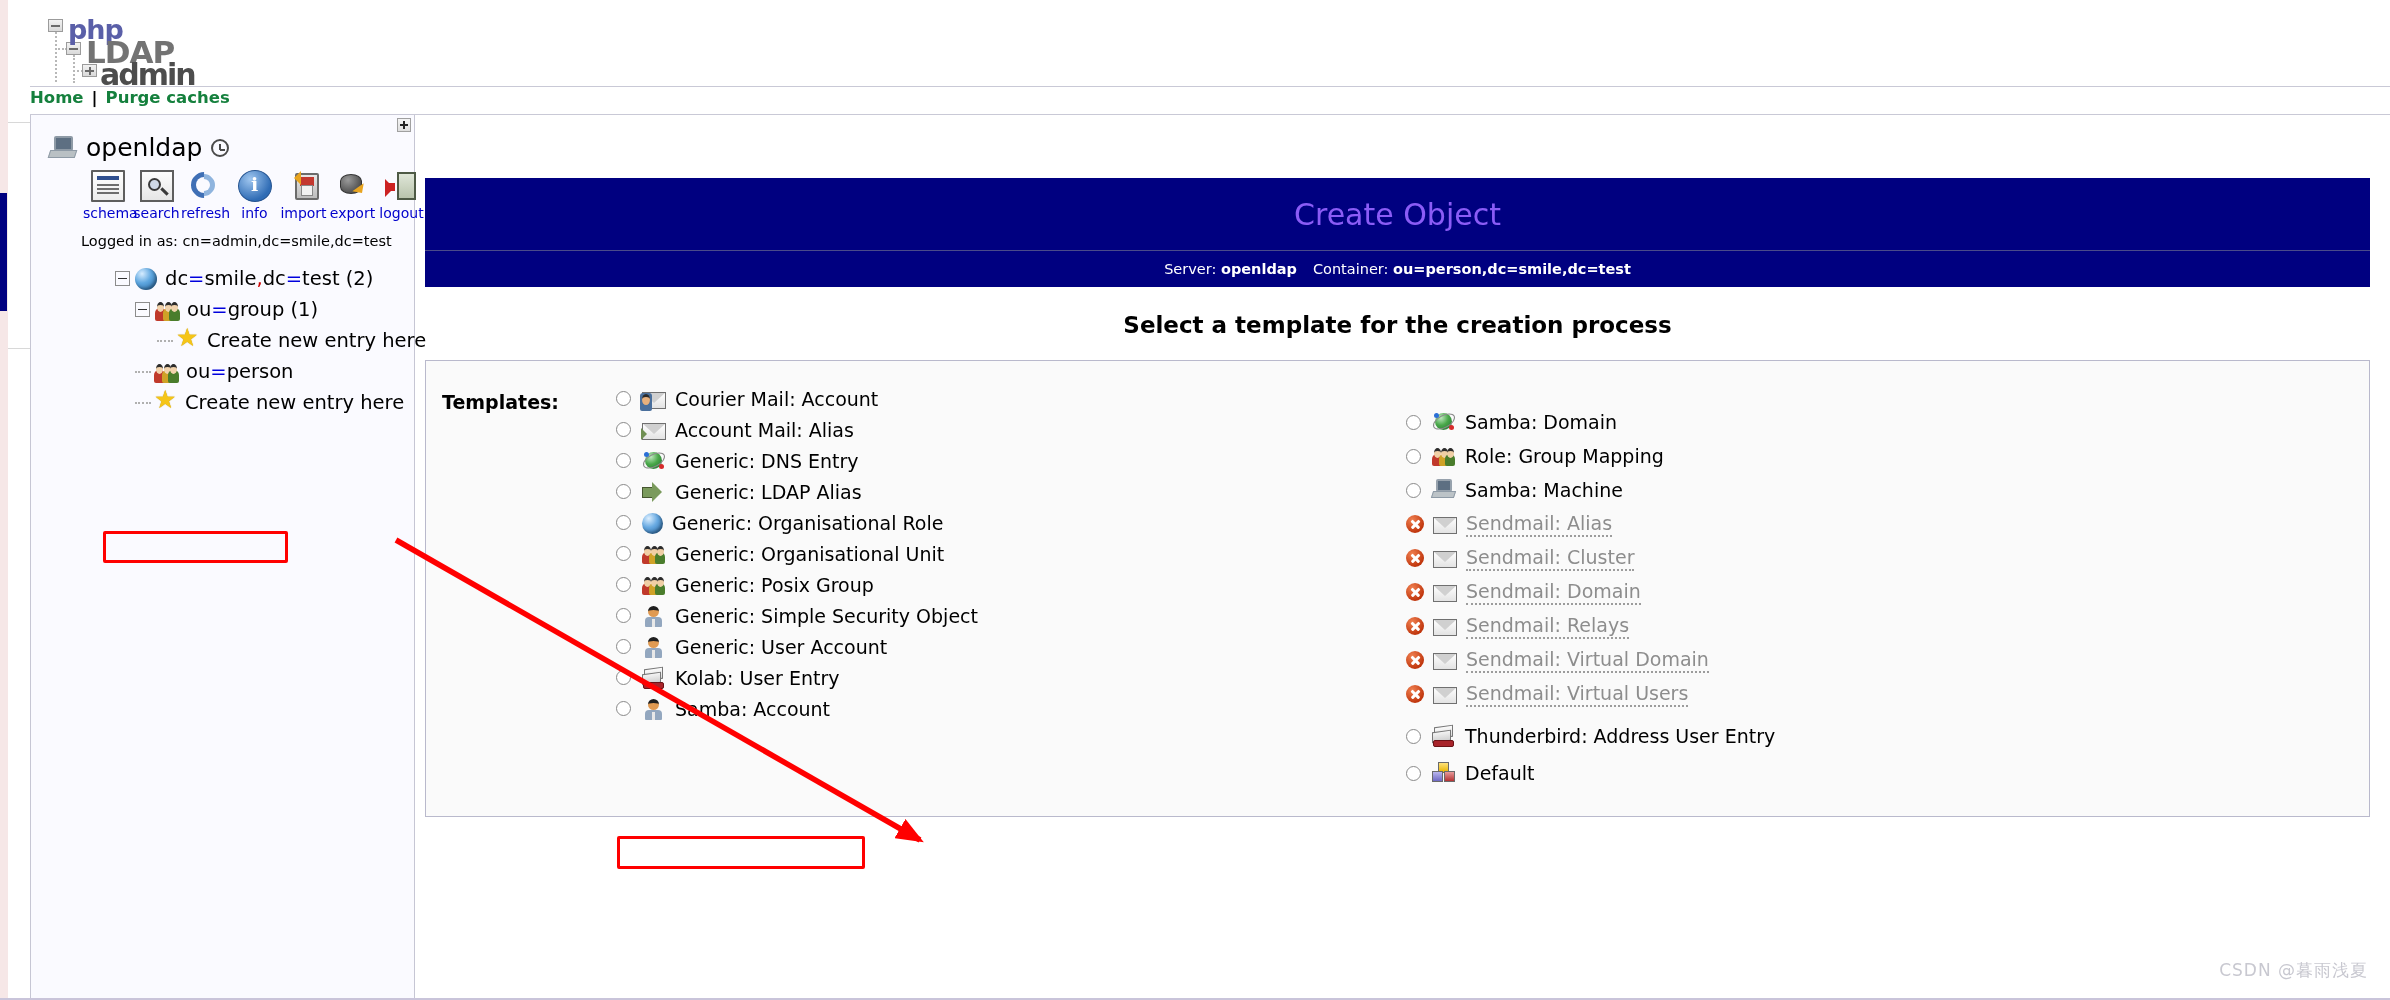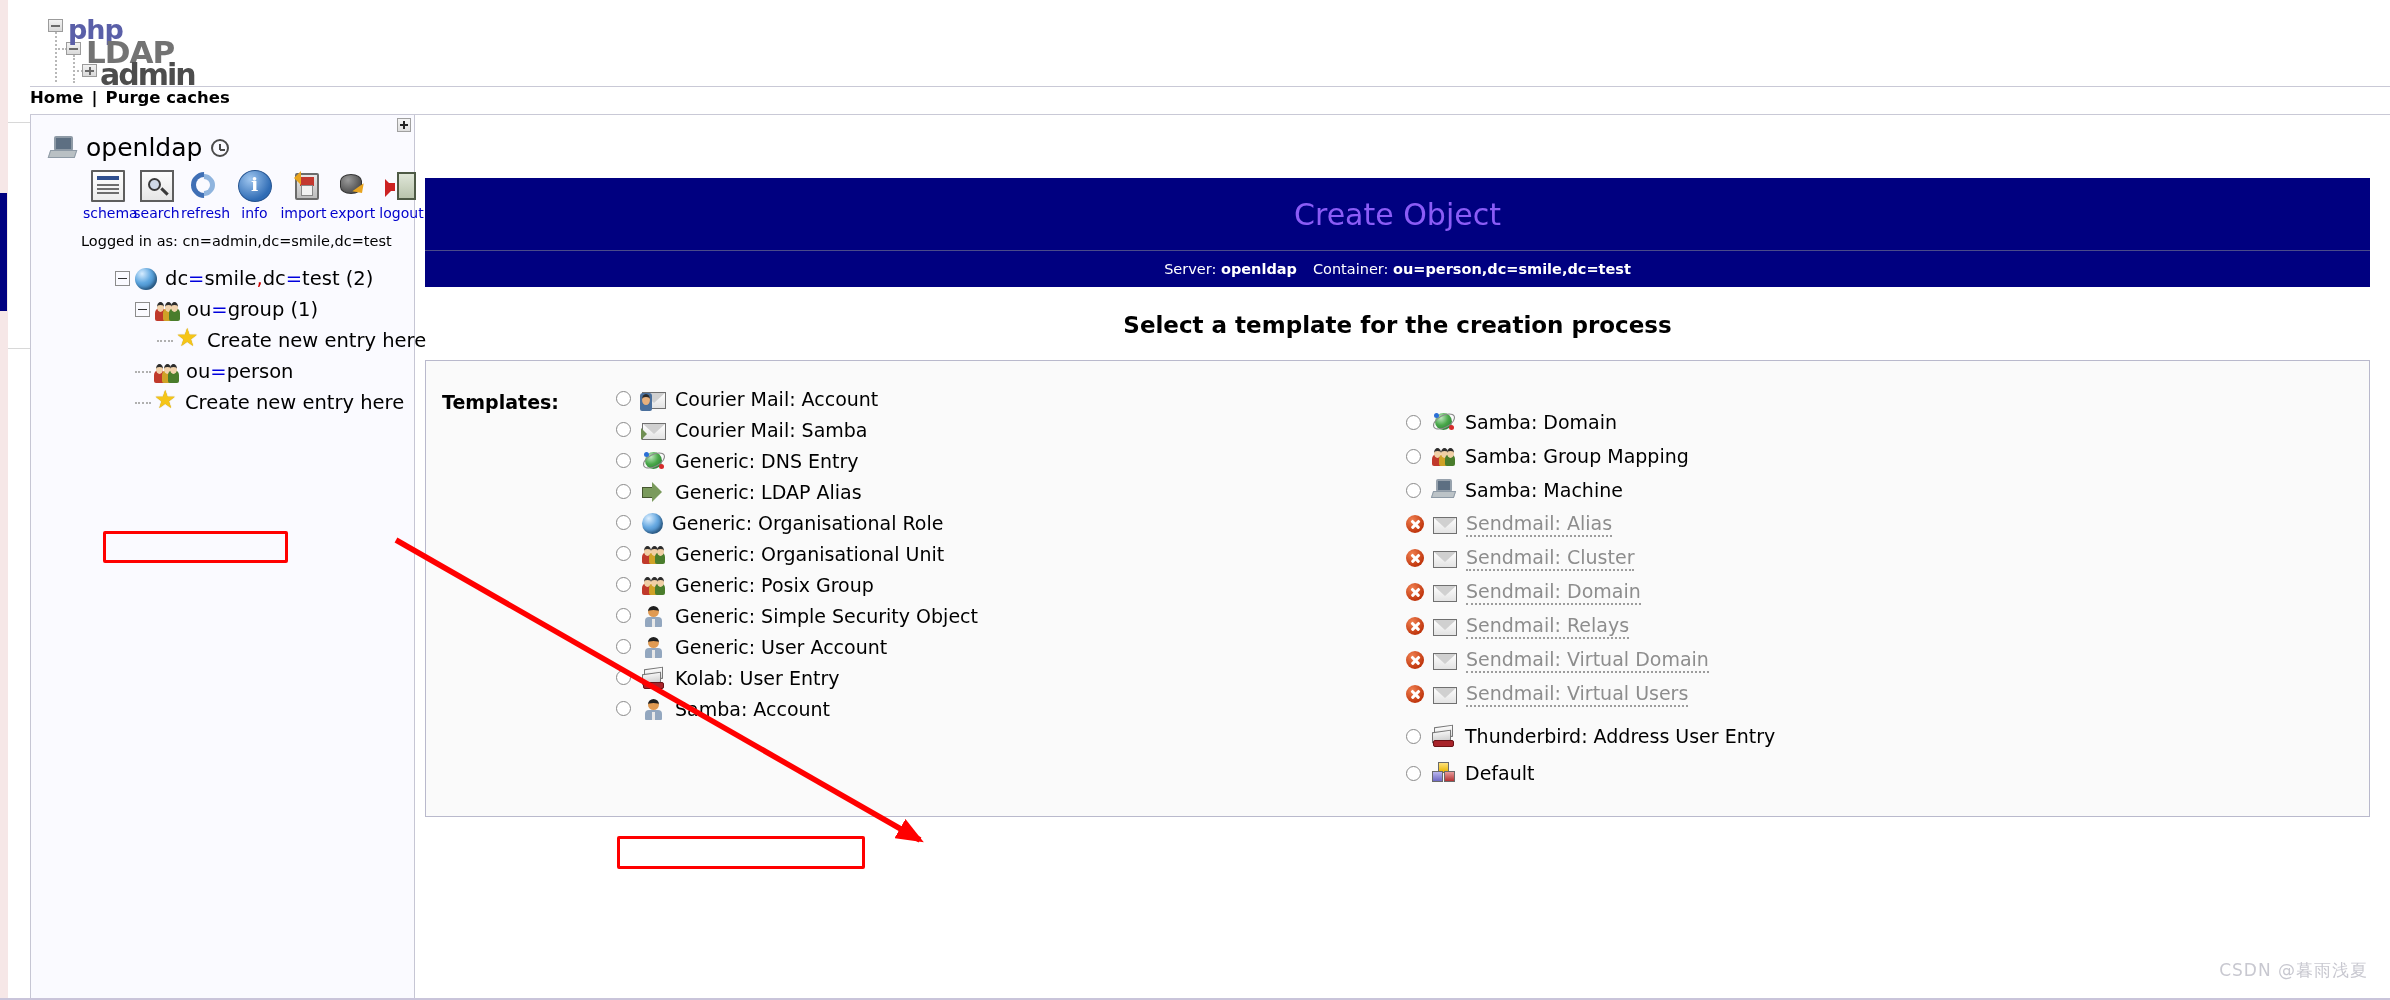--- a/index.html
+++ b/index.html
@@ -89,21 +89,21 @@
   }
   #navbar {
     position: absolute; left: 30px; top: 88px; height: 26px;
   }
   #navbar .navtext {
     font-family: "DejaVu Sans", sans-serif;
     font-weight: bold; font-size: 16.5px; color: #000000;
     white-space: nowrap;
   }
   #navbar a {
-    color: #000000; text-decoration: none;
+    color: #15803d; text-decoration: none;
   }
 
   
   #sidebar {
     position: absolute; left: 30px; top: 115px;
     width: 385px; height: 885px;
     background: #fafaff;
     border-left: 1px solid #c6c6d4;
     border-right: 1px solid #c6c6d4;
   }
@@ -711,21 +711,21 @@
               <i class="face"></i>
             </span>
           <span class="tmpl-txt">Courier Mail: Account</span>
         </div>
 
         <div class="tmpl-item">
           <span class="radio"></span>
           <span class="tmpl-ico i-envelope">
               <i class="grnarr"></i>
             </span>
-          <span class="tmpl-txt">Courier Mail: Samba</span>
+          <span class="tmpl-txt">Account Mail: Alias</span>
         </div>
 
 
         <div class="tmpl-item">
           <span class="radio"></span>
           <span class="tmpl-ico i-dns">
               <i class="globe"></i>
               <i class="ring"></i>
               <i class="b b1"></i>
               <i class="b b2"></i>
@@ -820,21 +820,21 @@
           <span class="tmpl-txt">Samba: Domain</span>
         </div>
 
         <div class="tmpl-item">
           <span class="radio"></span>
           <span class="tmpl-ico i-users">
               <i class="p pa"></i>
               <i class="p pb"></i>
               <i class="p pc"></i>
             </span>
-          <span class="tmpl-txt">Samba: Group Mapping</span>
+          <span class="tmpl-txt">Role: Group Mapping</span>
         </div>
 
         <div class="tmpl-item">
           <span class="radio"></span>
           <span class="tmpl-ico i-machine">
               <i class="mon"></i>
               <i class="base"></i>
             </span>
           <span class="tmpl-txt">Samba: Machine</span>
         </div>

